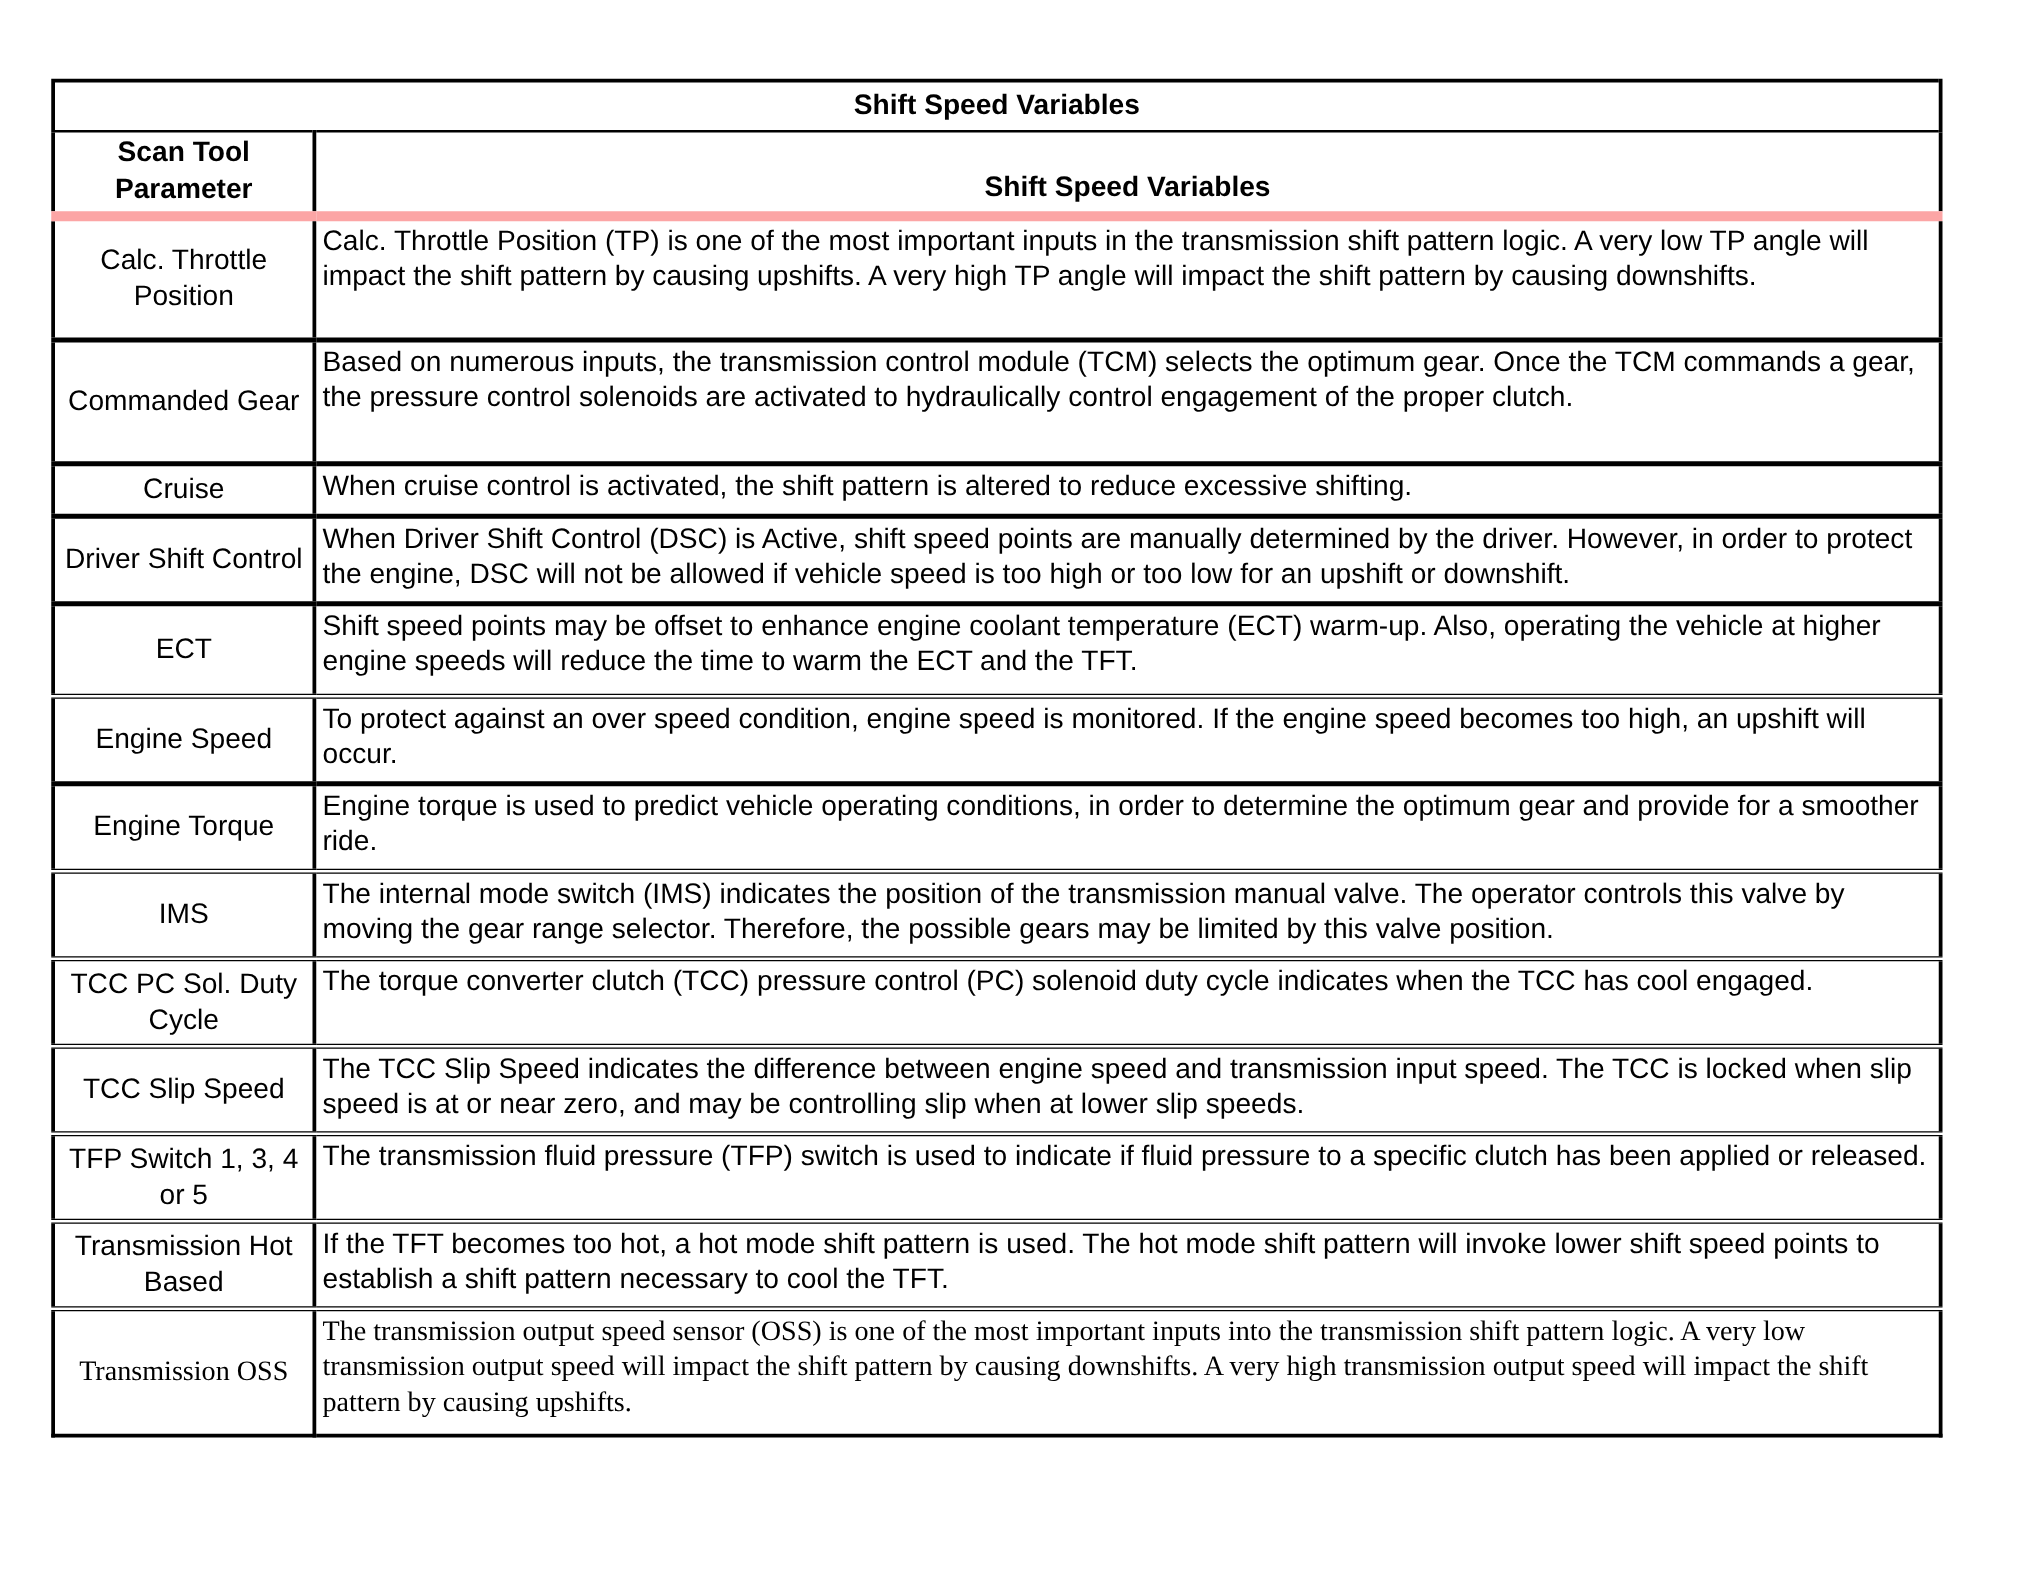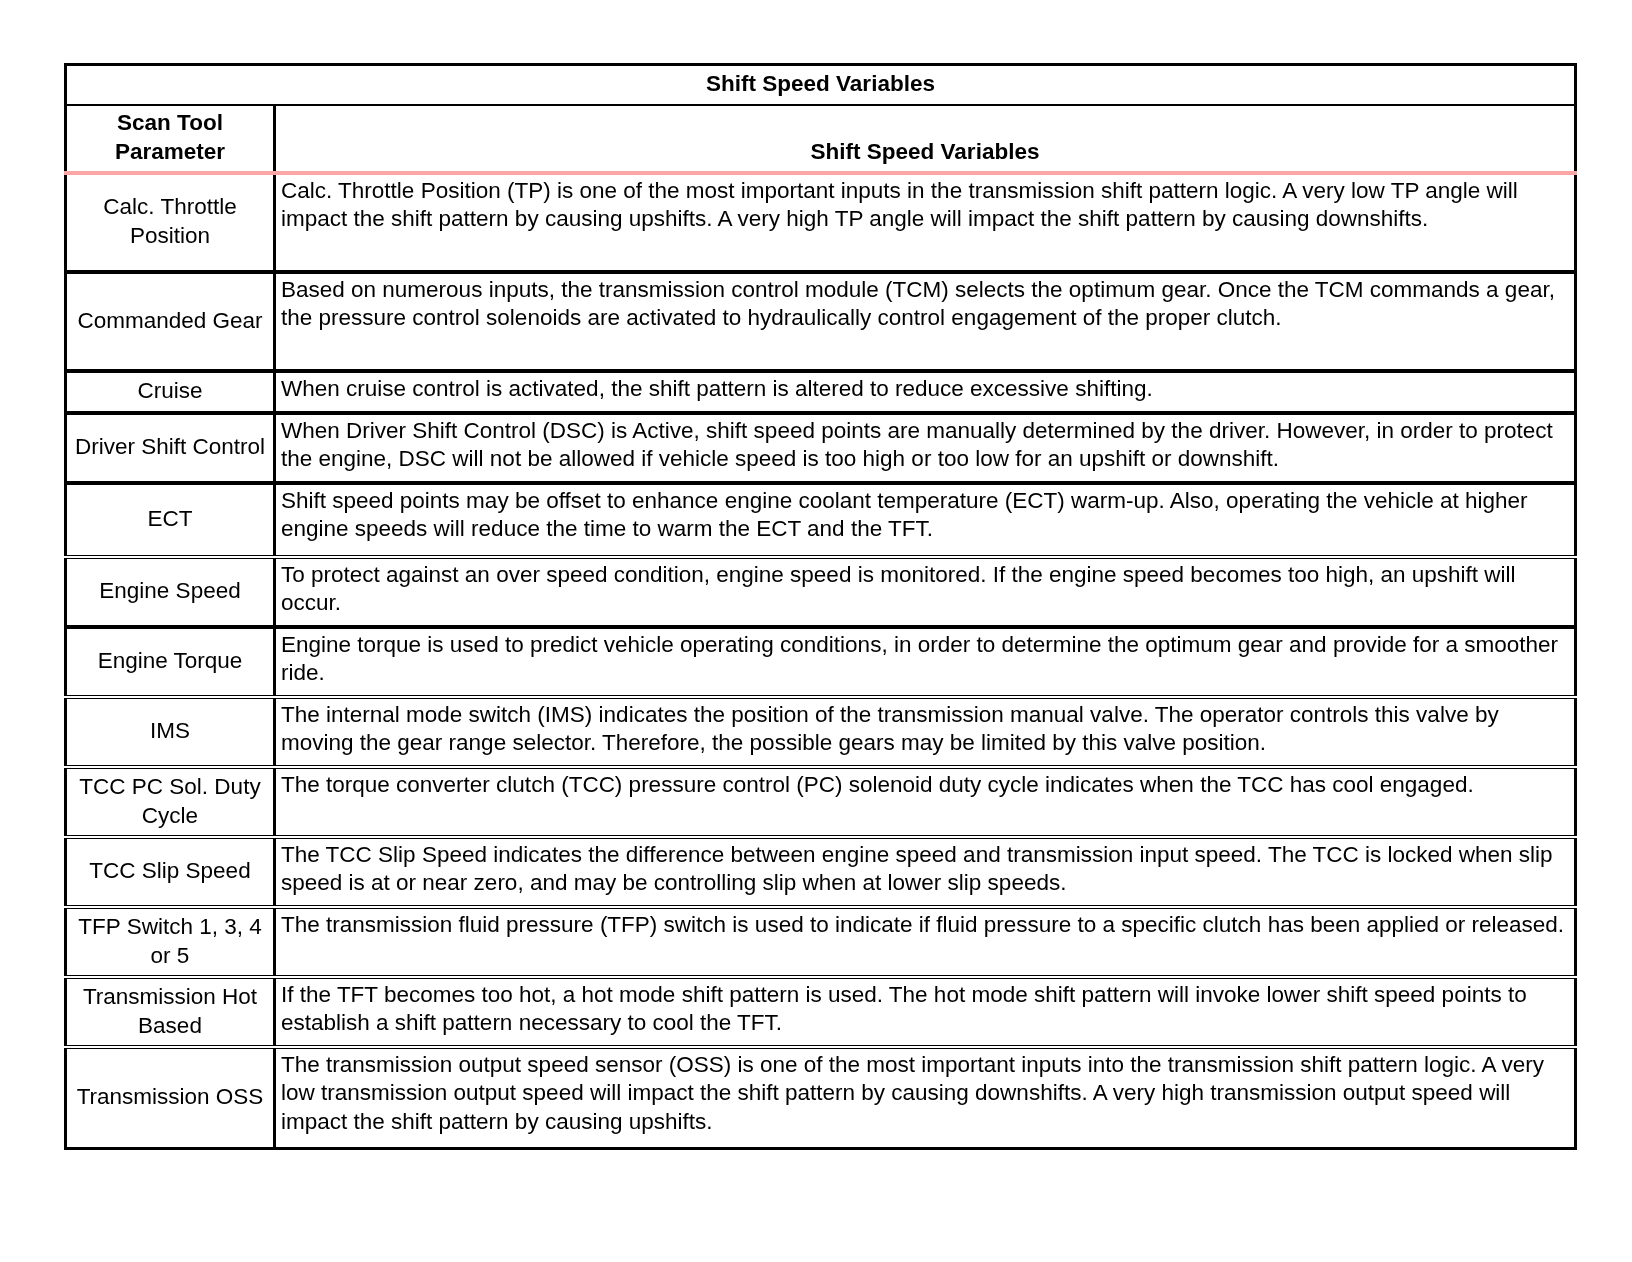--- a/index.html
+++ b/index.html
@@ -10,21 +10,21 @@
     body {
       width: 1632px;
       height: 1262px;
       position: relative;
       overflow: hidden;
       font-family: "Liberation Sans", sans-serif;
       color: #000000;
     }
     table.spec {
       position: absolute;
-      left: 64px;
+      left: 41px;
       top: 63px;
       width: 1513px;
       border-collapse: collapse;
       table-layout: fixed;
       border: 3px solid #000;
     }
     table.spec td, table.spec th {
       border-left: 3px solid #000;
       border-right: 3px solid #000;
       padding: 0 4px;
@@ -36,21 +36,21 @@
     tr.title-row th {
       height: 40px;
       font-weight: bold;
       text-align: center;
       border-bottom: 2px solid #000;
     }
     tr.head-row th {
       height: 68px;
       font-weight: bold;
       text-align: center;
-      border-bottom: 4px solid #fca5a5;
+      border-bottom: 8px solid #fca5a5;
     }
     tr.head-row th.desc-head {
       vertical-align: bottom;
       padding-bottom: 4px;
     }
     tr.data-row td {
       border-bottom: 4px double #000;
     }
     tr.data-row.thick td {
       border-bottom: 4px solid #000;
@@ -59,20 +59,21 @@
       text-align: center;
       padding: 0 6px;
     }
     tr.data-row td.desc {
       text-align: left;
       padding: 2px 3px 2px 5px;
       vertical-align: top;
     }
     tr.data-row:last-child td {
       border-bottom: 3px solid #000;
+      font-family: Liberation Serif, serif;
     }
     col.c1 { width: 209px; }
   </style>
 </head>
 <body>
 
 <table class="spec">
   <colgroup>
     <col class="c1">
     <col class="c2">

